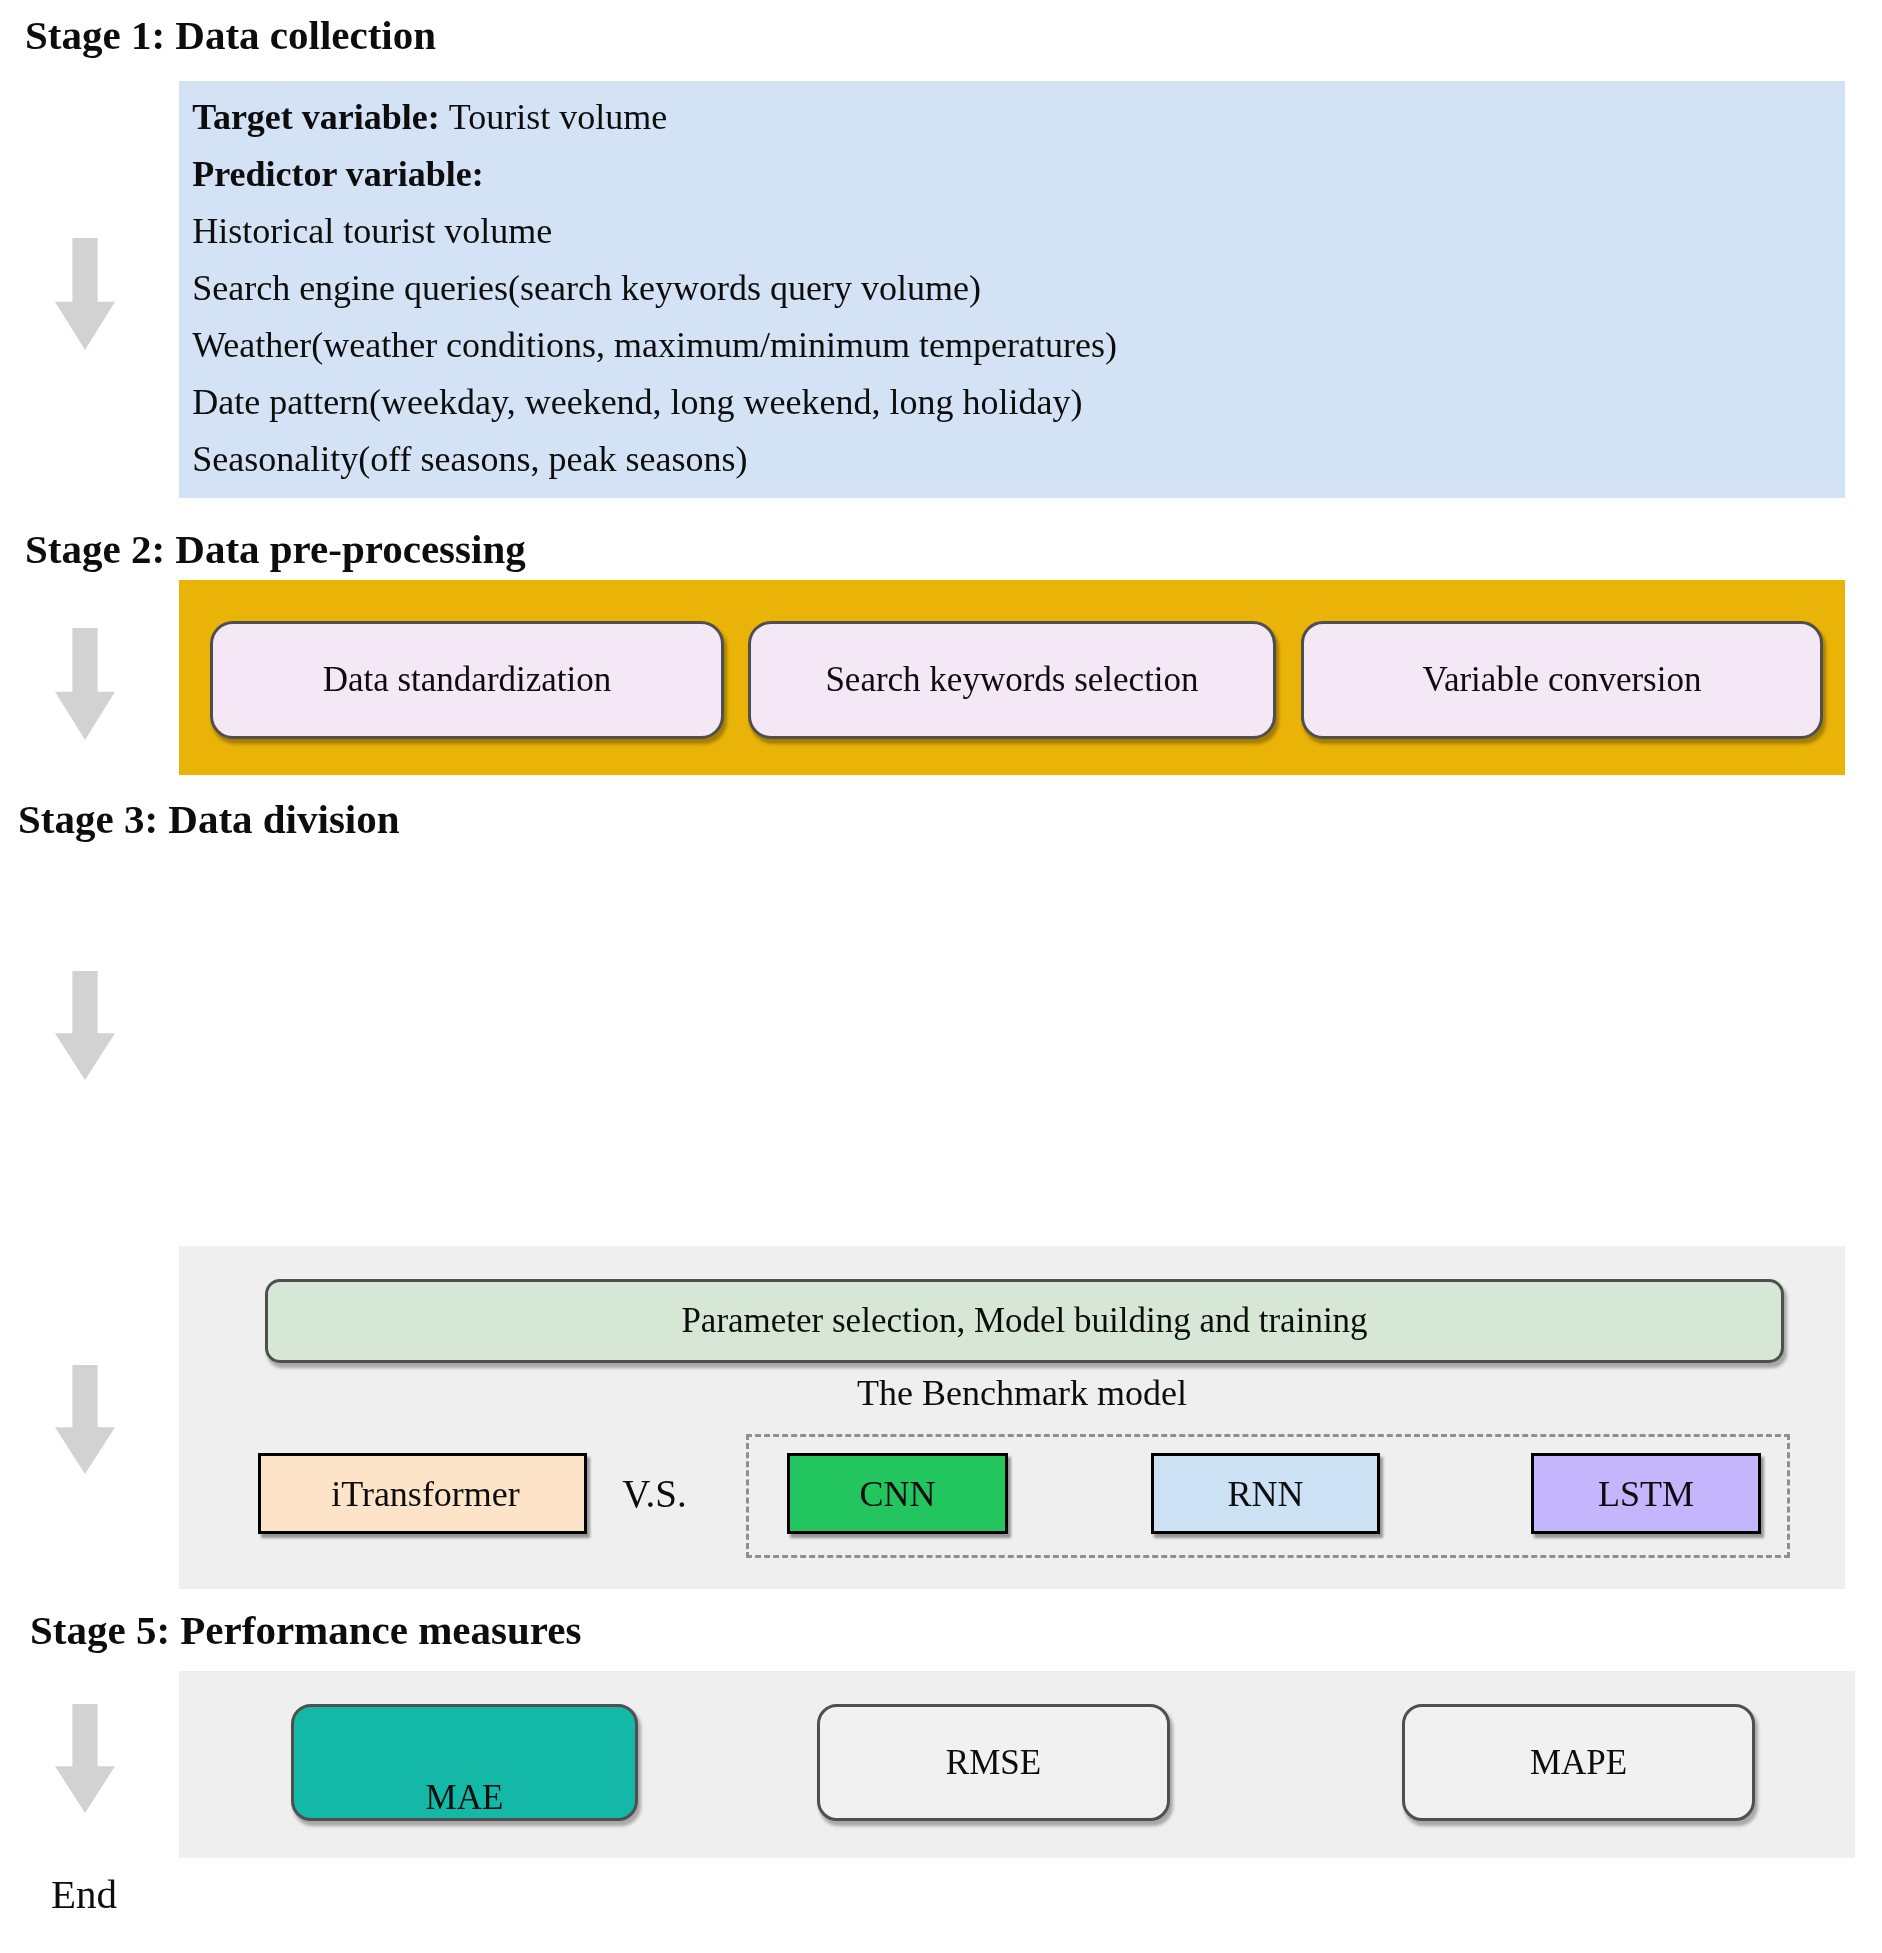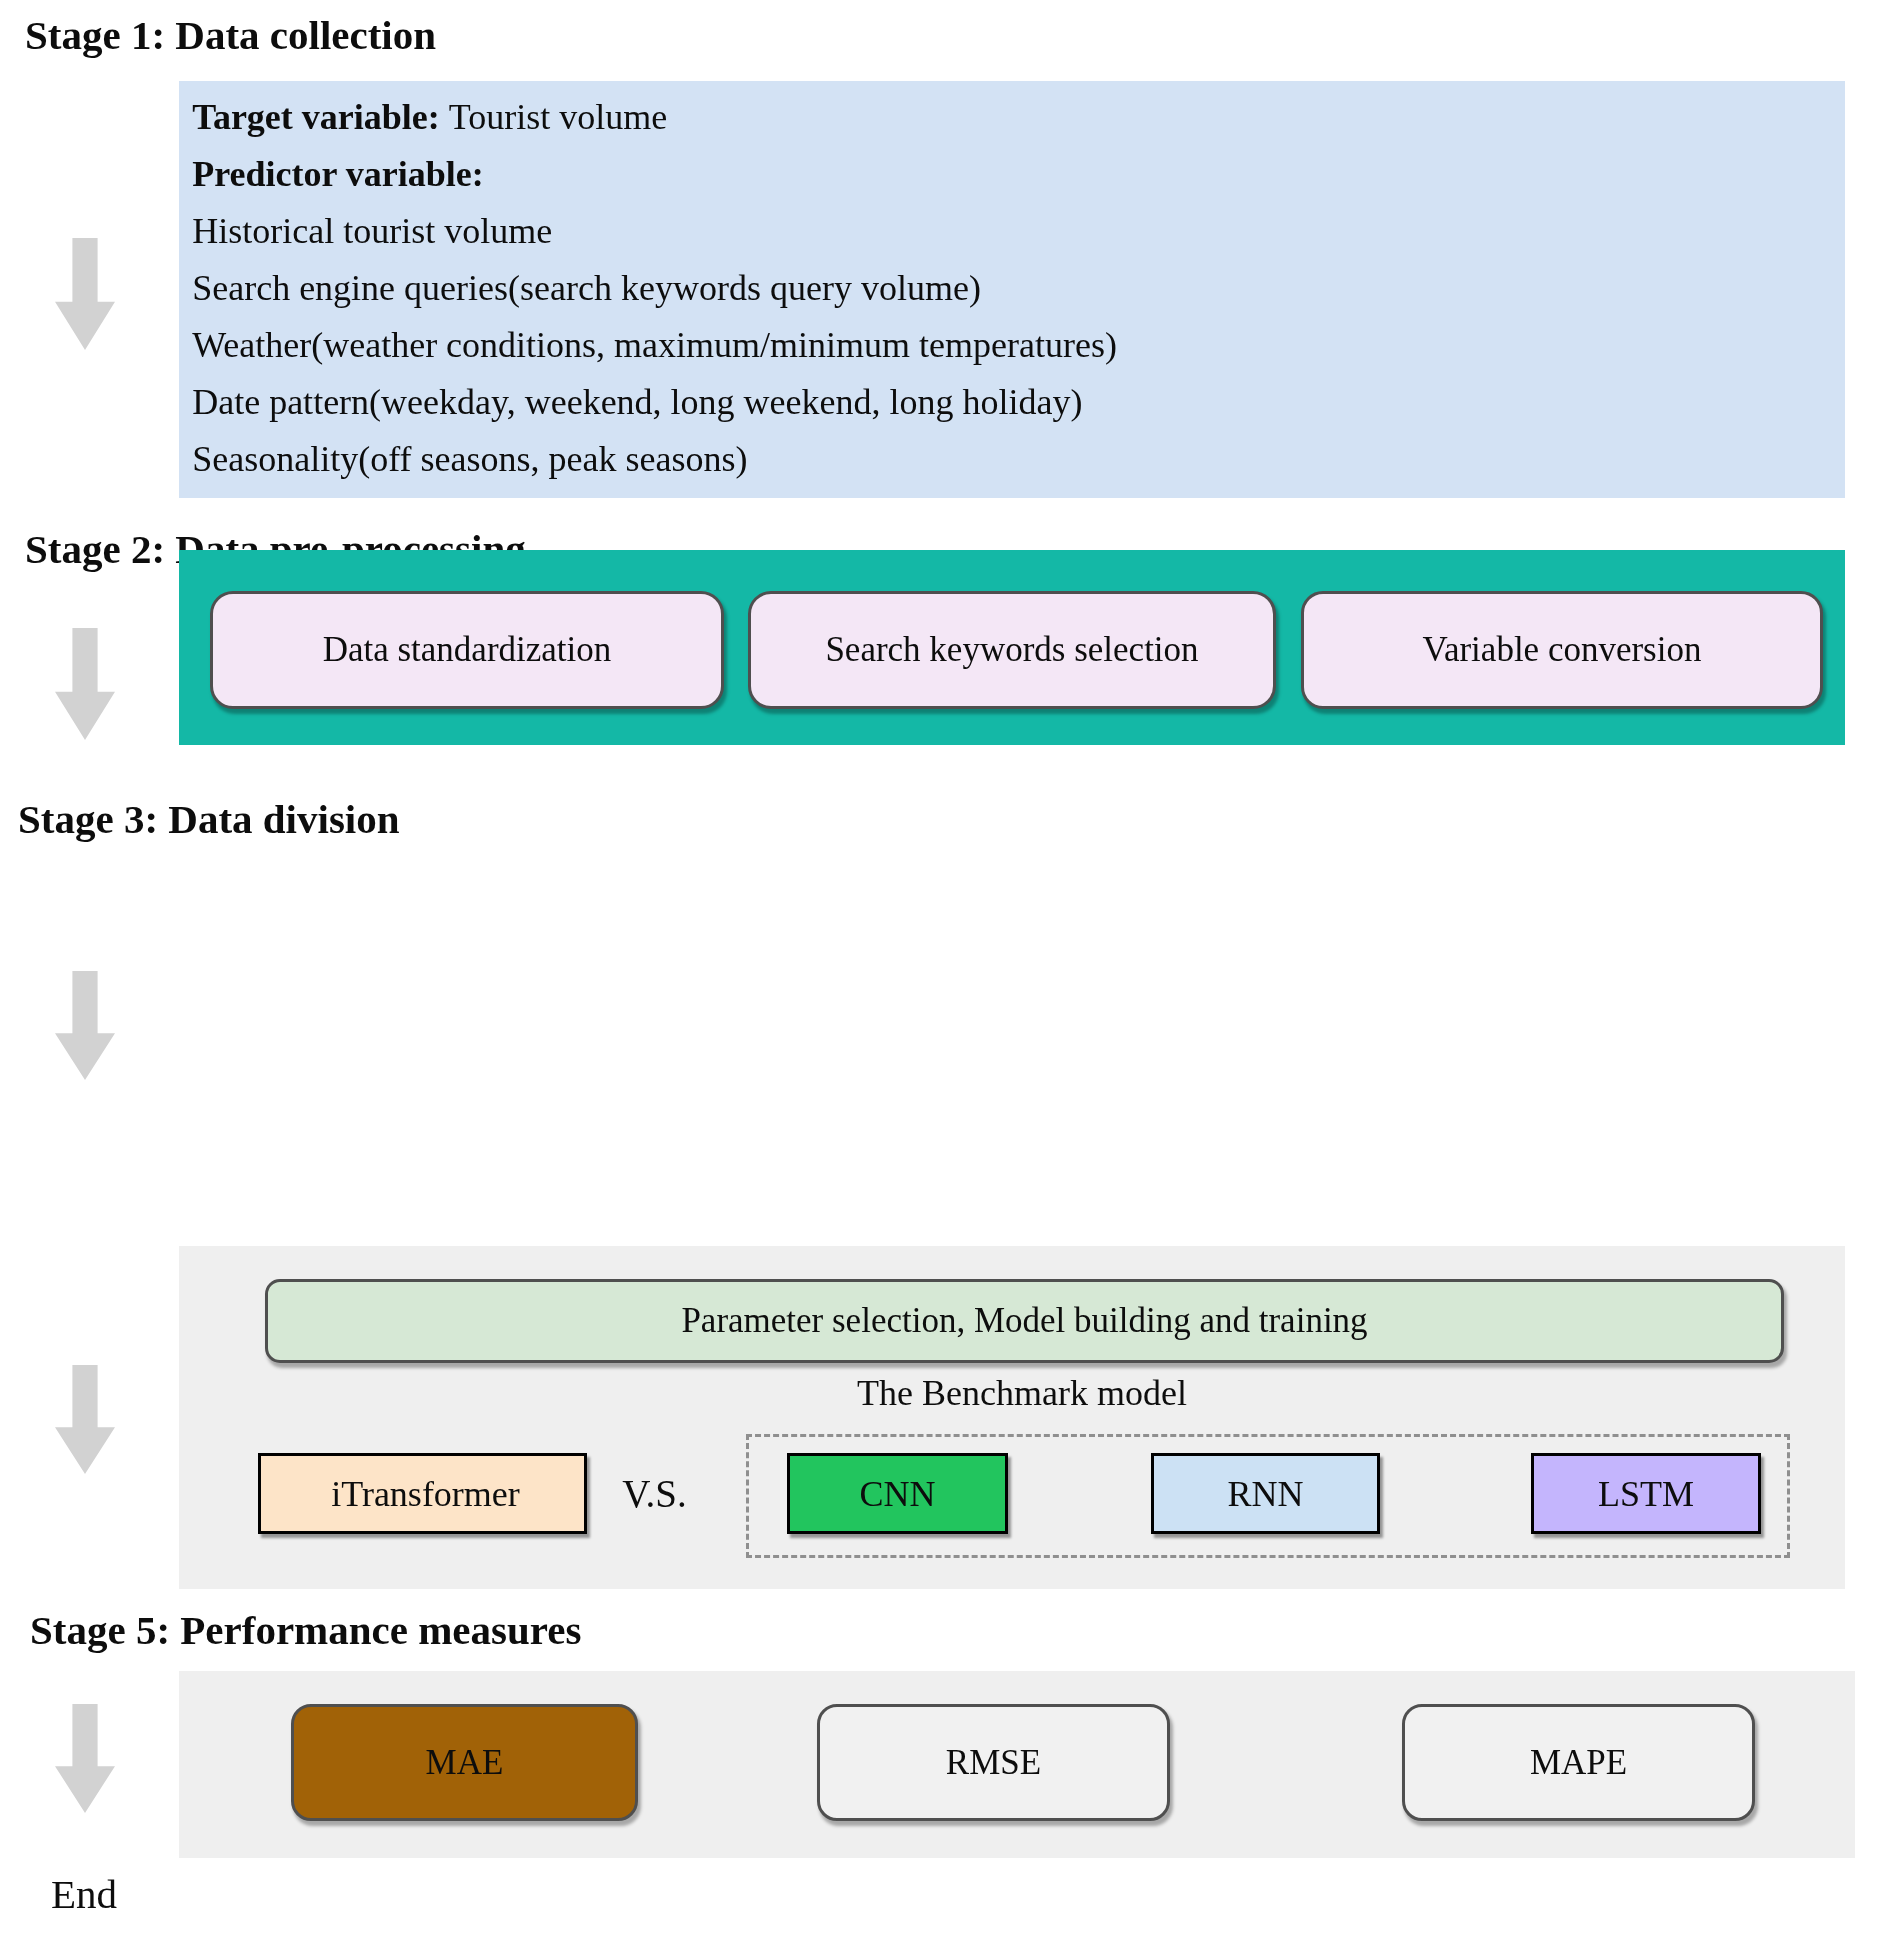--- a/index.html
+++ b/index.html
@@ -64,21 +64,21 @@
       <div>Weather(weather conditions, maximum/minimum temperatures)</div>
       <div>Date pattern(weekday, weekend, long weekend, long holiday)</div>
       <div>Seasonality(off seasons, peak seasons)</div>
     </div>
   </div>
 
   <div class="garrow" style="left:55px;top:238px;height:112px"></div>
 
   <div class="stage-title" style="left:25px;top:527px">Stage 2: Data pre-processing</div>
 
-  <div class="panel" style="left: 179px; top: 550px; width: 1666px; height: 195px; background-color: #14b8a6;">
+  <div class="panel" style="left: 179px; top: 580px; width: 1666px; height: 195px; background-color: #eab308;">
     <div class="rbox" style="left: 31px; top: 41px; width: 508px; height: 112px; background-color: rgb(244, 231, 246);">
       <span>Data standardization</span>
     </div>
     <div class="rbox" style="left: 569px; top: 41px; width: 522px; height: 112px; background-color: rgb(244, 231, 246);">
       <span>Search keywords selection</span>
     </div>
     <div class="rbox" style="left: 1122px; top: 41px; width: 516px; height: 112px; background-color: rgb(244, 231, 246); border-radius: 22px;">
       <span>Variable conversion</span>
     </div>
   </div>
@@ -110,21 +110,21 @@
     <div class="sqbox" style="left: 1352px; top: 207px; width: 224px; height: 75px; background-color: #c4b5fd;">
       <span>LSTM</span>
     </div>
   </div>
 
   <div class="garrow" style="left:55px;top:1365px;height:109px"></div>
 
   <div class="stage-title" style="left:30px;top:1608px">Stage 5: Performance measures</div>
 
   <div class="panel" style="left: 179px; top: 1671px; width: 1676px; height: 187px; background-color: rgb(239, 239, 239);">
-    <div class="rbox" style="left: 112px; top: 33px; width: 341px; height: 111px; border-radius: 20px; background-color: #a16207;">
+    <div class="rbox" style="left: 112px; top: 33px; width: 341px; height: 111px; border-radius: 20px; background-color: #14b8a6; align-items: flex-end;">
       <span>MAE</span>
     </div>
     <div class="rbox" style="left: 638px; top: 33px; width: 347px; height: 111px; border-radius: 20px; background-color: rgb(241, 241, 241);">
       <span>RMSE</span>
     </div>
     <div class="rbox" style="left: 1223px; top: 33px; width: 347px; height: 111px; border-radius: 20px; background-color: rgb(241, 241, 241);">
       <span>MAPE</span>
     </div>
   </div>
 

